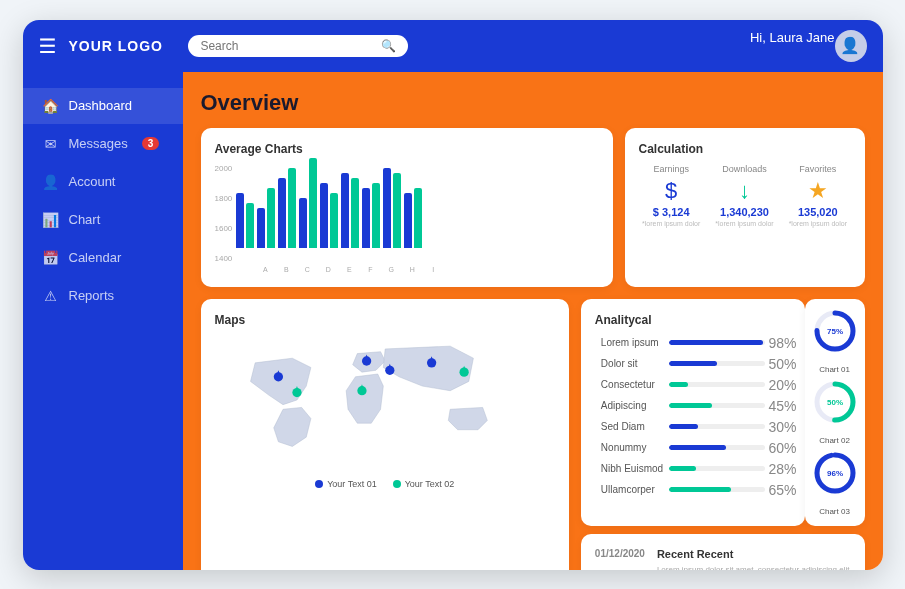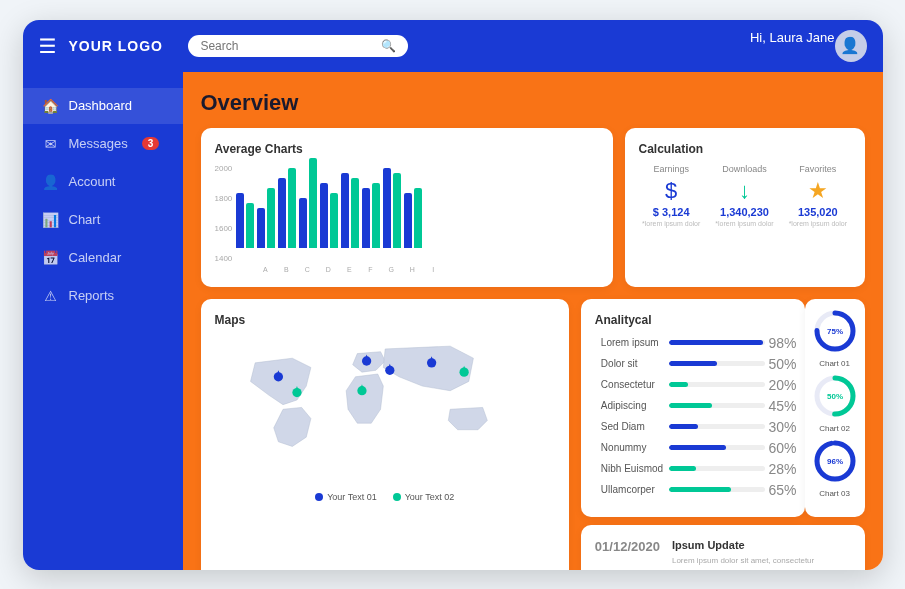--- a/index.html
+++ b/index.html
@@ -228,35 +228,34 @@
       gap: 16px;
       margin-top: 4px;
       justify-content: center;
     }
     .legend-item {
       display: flex;
       align-items: center;
       gap: 4px;
       font-size: 9px;
       color: #555;
-      margin-top: 13px;
     }
     .legend-dot { width: 8px; height: 8px; border-radius: 50%; }
     .analytical-row {
       display: flex;
       align-items: center;
       gap: 4px;
       margin-bottom: 5px;
     }
     .anal-label { font-size: 10px; color: #555; width: 70px; flex-shrink: 0; padding-left: 6px; }
     .anal-bar-bg { flex: 1; height: 5px; background: #eee; border-radius: 3px; overflow: hidden; }
     .anal-bar-fill { height: 100%; border-radius: 3px; }
     .anal-pct { font-size: 14px; color: #888; width: 22px; text-align: right; }
     .donut-item { display: flex; flex-direction: column; align-items: center; }
-    .donut-label { font-size: 8px; color: #555; margin-top: 2px; }
+    .donut-label { font-size: 8px; color: #555; margin-top: 8px; }
     .analytics-section { flex: 1; }
     .donuts-section { display: flex; flex-direction: column; gap: 6px; align-items: flex-end; }
 
     
     .recent-card { flex: 0 0 220px; }
     .recent-date { font-size: 9px; color: #888; margin-bottom: 4px; }
     .recent-title { font-size: 11px; font-weight: 700; color: #333; margin-bottom: 4px; }
     .recent-text { font-size: 8px; color: #aaa; line-height: 1.5; }
     .donut-wrapper { position: relative; display: inline-block; }
   </style>
@@ -545,23 +544,23 @@
       </svg>
     </div>
     <span class="donut-label">Chart 03</span>
   </div>
                 </div>
             </div>
           </div>
 
           <div class="card recent-card" style="width:100%;">
             <div style="display:flex; gap:12px; align-items:flex-start;">
-              <span class="recent-date" style="font-size:13px;color:#888;white-space:nowrap;font-weight:600;">01/12/2020</span>
+              <span class="recent-date" style="font-size:10px;color:#888;white-space:nowrap;font-weight:600;">01/12/2020</span>
               <div>
-                <div class="recent-title">Ipsum Update</div>
+                <div class="recent-title">Recent Recent</div>
                 <div class="recent-text">Lorem ipsum dolor sit amet, consectetur adipiscing elit adipiscing elit. Nec nonummy diam nonummy diam ipsum erat vulputate. Ipsum erat vulputate. Lorem ipsum dolor sit amet, consectetur adipiscing elit.</div>
               </div>
             </div>
           </div>
         </div>
       </div>
     </div>
   </div>
 </div>
 

